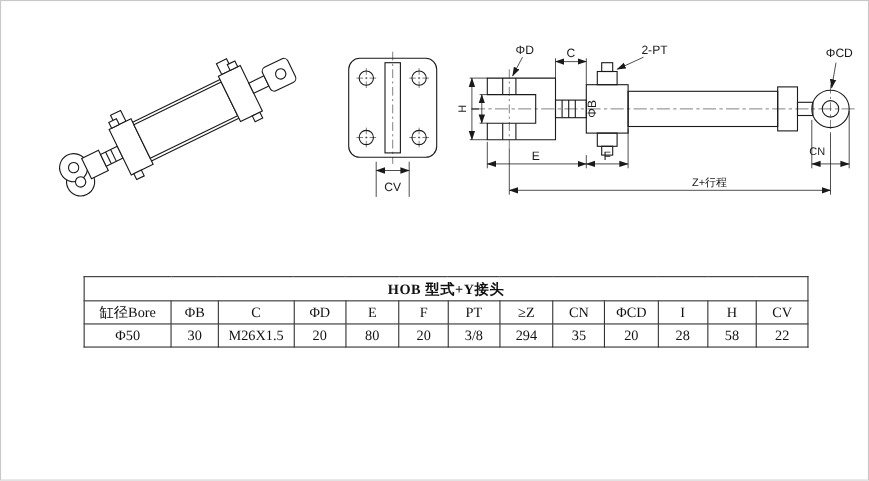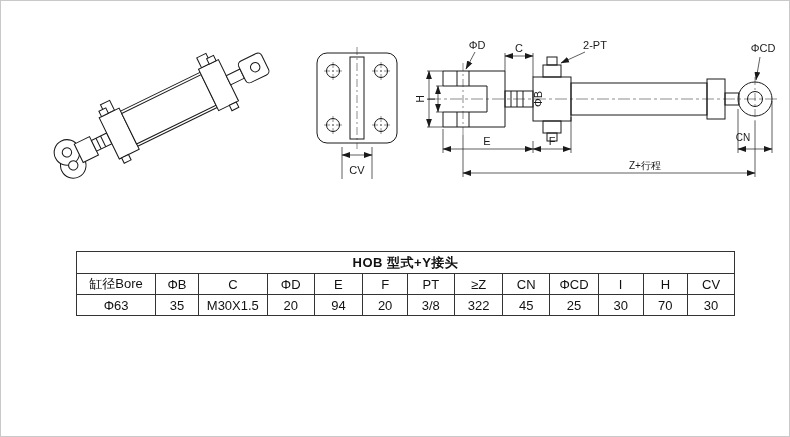--- a/index.html
+++ b/index.html
@@ -5,21 +5,21 @@
   * { margin:0; padding:0; box-sizing:border-box; }
   html,body { background:#ffffff; }
   .canvas {
     position:relative; width:790px; height:437px;
     background:#ffffff; border:1px solid #c9c9c9; overflow:hidden;
     font-family:"Liberation Sans", sans-serif; color:#111;
   }
   .dwg { position:absolute; }
   table.spec {
     position:absolute; left:75px; top:250px; width:659px;
-    border-collapse:collapse; table-layout:fixed; font-size:13px; color:#111;
+    border-collapse:collapse; table-layout:fixed; font-size:13px; color:#111;font-family:Liberation Serif, serif;
   }
   .spec td {
     border:1px solid #333; text-align:center; height:21px;
     padding:0 2px; white-space:nowrap; overflow:hidden;
   }
   .spec td.title { font-weight:700; height:22px; letter-spacing:0.5px; }
   .spec td.col-h { height:21px; }
 </style>
 </head>
 <body>
@@ -218,30 +218,30 @@
           <td class="col-h">≥Z</td>
           <td class="col-h">CN</td>
           <td class="col-h">ΦCD</td>
           <td class="col-h">I</td>
           <td class="col-h">H</td>
           <td class="col-h">CV</td>
         </tr>
     </thead>
     <tbody>
         <tr>
-          <td>Φ63</td>
-          <td>35</td>
-          <td>M30X1.5</td>
+          <td>Φ50</td>
+          <td>30</td>
+          <td>M26X1.5</td>
           <td>20</td>
-          <td>94</td>
+          <td>80</td>
           <td>20</td>
           <td>3/8</td>
-          <td>322</td>
-          <td>45</td>
-          <td>25</td>
-          <td>30</td>
-          <td>70</td>
-          <td>30</td>
+          <td>294</td>
+          <td>35</td>
+          <td>20</td>
+          <td>28</td>
+          <td>58</td>
+          <td>22</td>
         </tr>
       </tbody>
   </table>
 
 </div>
 
 </body></html>

